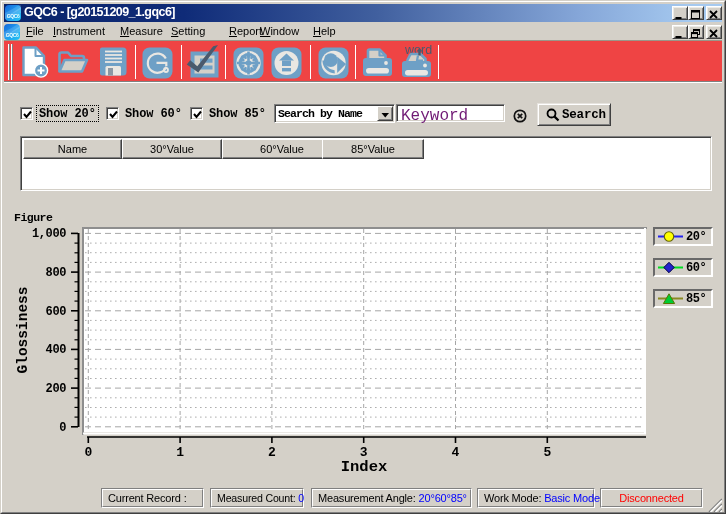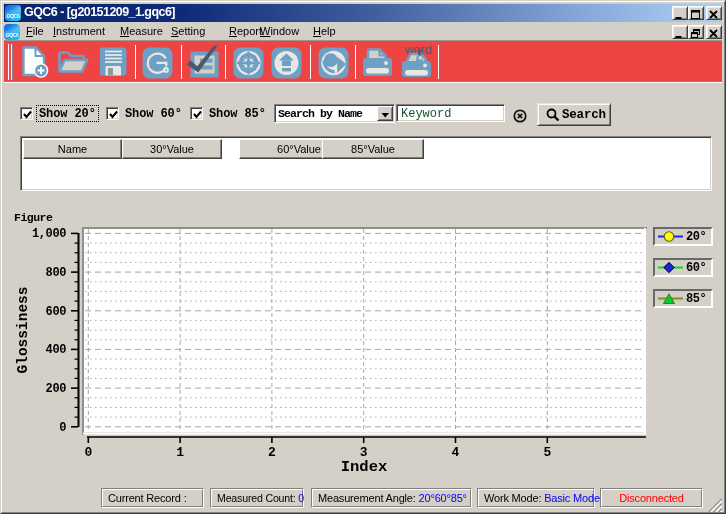--- a/index.html
+++ b/index.html
@@ -30,21 +30,21 @@
   .cb { position:absolute; width:13px; height:13px; top:107px; background:#fff; border:1px solid; border-color:#808080 #fff #fff #808080; box-shadow:inset 1px 1px 0 #404040, inset -1px -1px 0 #d4d0c8; }
   .cb svg { position:absolute; left:1px; top:1px; }
   .cblab { position:absolute; top:105px; height:17px; line-height:16px; font-size:12px; border:1px dotted transparent; padding:0 2px; letter-spacing:-0.1px; }
   .focus { border:1px dotted #000; }
   
   .sunken { border:1px solid; border-color:#808080 #fff #fff #808080; box-shadow:inset 1px 1px 0 #404040, inset -1px -1px 0 #d4d0c8; background:#fff; }
   #combo { left:274px; top:104px; width:121px; height:19px; }
   #combo .txt { position:absolute; left:3px; top:2px; font-size:11.5px; letter-spacing:-0.9px; white-space:nowrap; }
   #combo .btn { position:absolute; right:1px; top:1px; width:16px; height:15px; background:#d4d0c8; border:1px solid; border-color:#fff #404040 #404040 #fff; box-shadow:inset 1px 1px 0 #d4d0c8, inset -1px -1px 0 #808080; }
   #keyword { left:396px; top:104px; width:109px; height:18px; }
-  #keyword .txt { position:absolute; left:4px; top:2px; font-size:12px; color:#14532d; font-weight:normal; }
+  #keyword .txt { position:absolute; left:4px; top:2px; font-size:16px; color:#701a75; font-weight:normal; }
   #searchbtn { left:537px; top:103px; width:74px; height:23px; background:#d4d0c8; border:1px solid; border-color:#e6e3de #404040 #404040 #e6e3de; box-shadow:inset 1px 1px 0 #fff, inset -1px -1px 0 #808080; }
   
   #grid { left:20px; top:136px; width:692px; height:55px; background:#fff; border:1px solid; border-color:#808080 #fff #fff #808080; box-shadow:inset 1px 1px 0 #404040, inset -1px -1px 0 #d4d0c8; }
   .hcell { position:absolute; top:2px; height:20px; background:#d4d0c8; border:1px solid; border-color:#fff #404040 #404040 #fff; box-shadow:inset -1px -1px 0 #808080; font-size:11px; text-align:center; line-height:19px; }
   
   .leg { position:absolute; left:653px; width:60px; height:19px; background:#d4d0c8; border:2px solid; border-color:#696969 #fff #fff #696969; }
   .leg span { position:absolute; left:31px; top:2px; font-size:12px; line-height:12px; letter-spacing:-0.5px; }
   .leg svg { position:absolute; left:3px; top:2px; }
   
   .panel { position:absolute; top:488px; height:20px; border:1px solid; border-color:#808080 #fff #fff #808080; }
@@ -250,21 +250,21 @@
 <svg class="abs" style="left:8px;top:4px;" width="14" height="14">
  <circle cx="5.5" cy="5.5" r="4" fill="none" stroke="#000" stroke-width="1.8"></circle>
  <line x1="8.6" y1="8.6" x2="12.5" y2="12.5" stroke="#000" stroke-width="2.2"></line>
 </svg>
 <span class="abs mono" style="left:24px;top:4px;font-size:12.5px;letter-spacing:-0.2px;">Search</span>
 </div>
 
 <div class="abs" id="grid">
   <div class="hcell" style="left:2px;width:99px;">Name</div>
   <div class="hcell" style="left:101px;width:100px;">30°Value</div>
-  <div class="hcell" style="left:218px;width:120px;">60°Value</div>
+  <div class="hcell" style="left:201px;width:120px;">60°Value</div>
   <div class="hcell" style="left:301px;width:102px;">85°Value</div>
 </div>
 
 <svg class="abs" id="chart" style="left:0;top:0;" width="726" height="514">
   <text x="14" y="221" font-family="Liberation Mono" font-weight="bold" font-size="11.5" letter-spacing="-0.5">Figure</text>
 
   <rect x="84" y="229" width="560" height="203" fill="#ffffff"></rect>
   <path d="M82,434 L82,227 L646,227" stroke="#8e8e8e" stroke-width="2" fill="none" transform="translate(1,1)"></path>
   <path d="M83,433.5 L645,433.5 L645,228" stroke="#ffffff" stroke-width="2" fill="none"></path>
 

